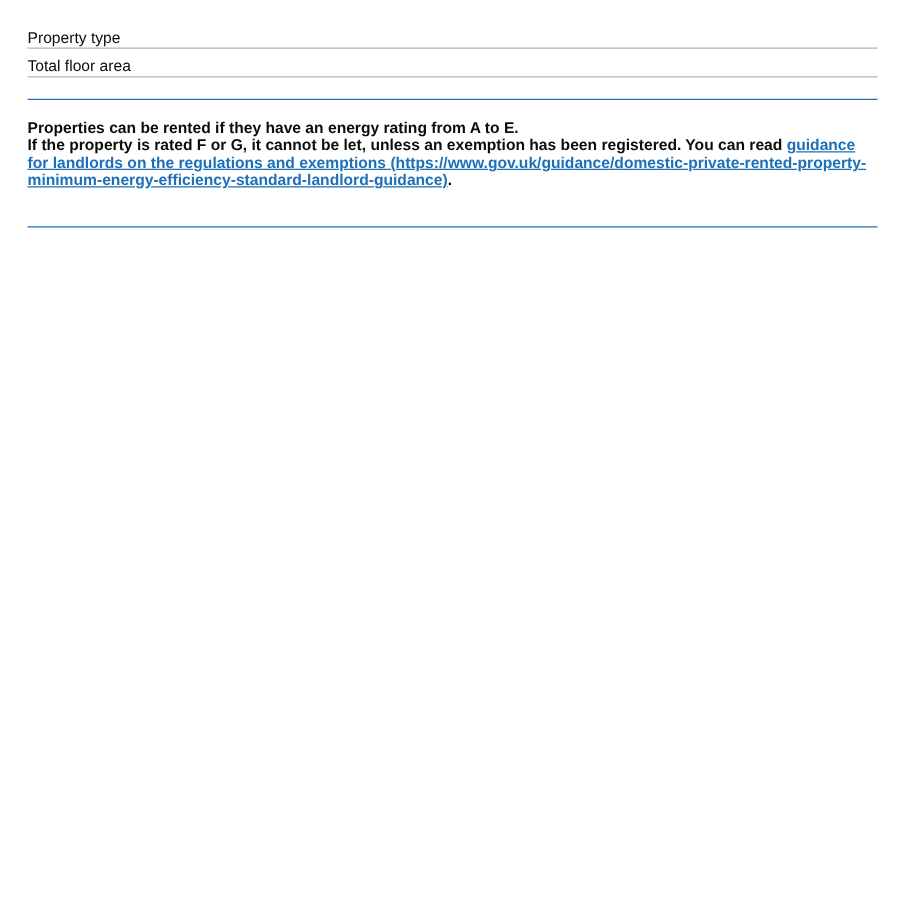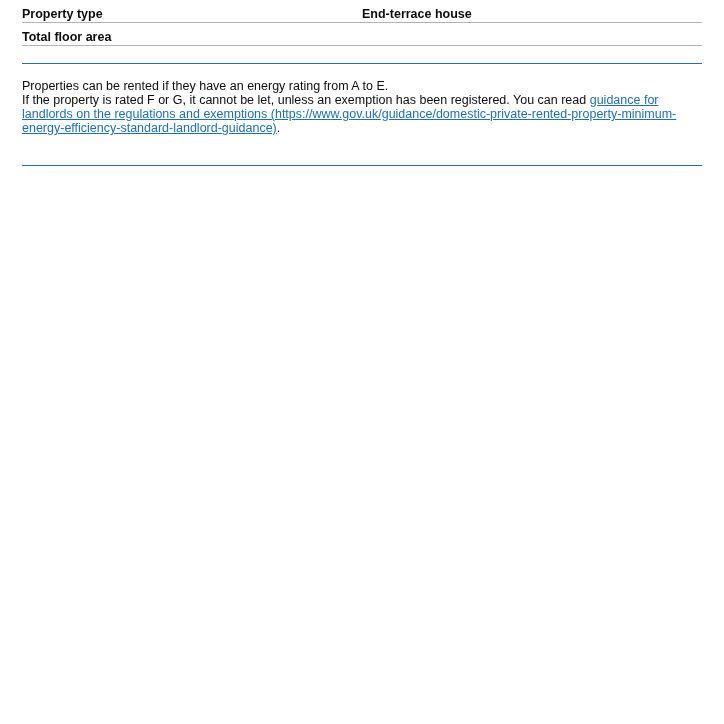--- a/index.html
+++ b/index.html
@@ -24,22 +24,22 @@
     .summary-row {
       display: flex;
       border-bottom: 1px solid #b1b4b6;
       height: 22px;
       align-items: flex-end;
       font-size: 12.5px;
       line-height: 14px;
       padding-bottom: 1px;
       box-sizing: border-box;
     }
-    .summary-row.first { margin-top: 1px; font-weight: bold; }
-    .summary-row.second { margin-top: 1px; font-weight: bold; }
+    .summary-row.first { margin-top: 17px; }
+    .summary-row.second { margin-top: 1px; }
     .summary-key {
       width: 340px;
       flex: 0 0 340px;
     }
     .summary-value {
       flex: 1;
     }
     .section-rule {
       border: 0;
       border-top: 1.5px solid #1d70b8;
@@ -52,39 +52,39 @@
     .section-heading {
       font-size: 17px;
       font-weight: bold;
       margin: 13px 0 0 0;
       line-height: 20px;
     }
     .para {
       font-size: 12.5px;
       line-height: 14px;
       margin: 0;
+      font-weight: bold;
     }
     .para-1 { margin-top: 15px; }
     .para-2 { }
     .para a {
       color: #1d70b8;
       text-decoration: underline;
     }
     .rule-bottom {
       margin-top: 30px;
     }
   </style>
 </head>
 <body>
 
 <div class="page">
 
   <div class="summary-row first">
     <span class="summary-key">Property type</span>
-    <span class="summary-value">End-terrace house</span>
   </div>
 
   <div class="summary-row second">
     <span class="summary-key">Total floor area</span>
   </div>
 
   <hr class="section-rule rule-top">
 
 
   <p class="para para-1">Properties can be rented if they have an energy rating from A to E.</p>

